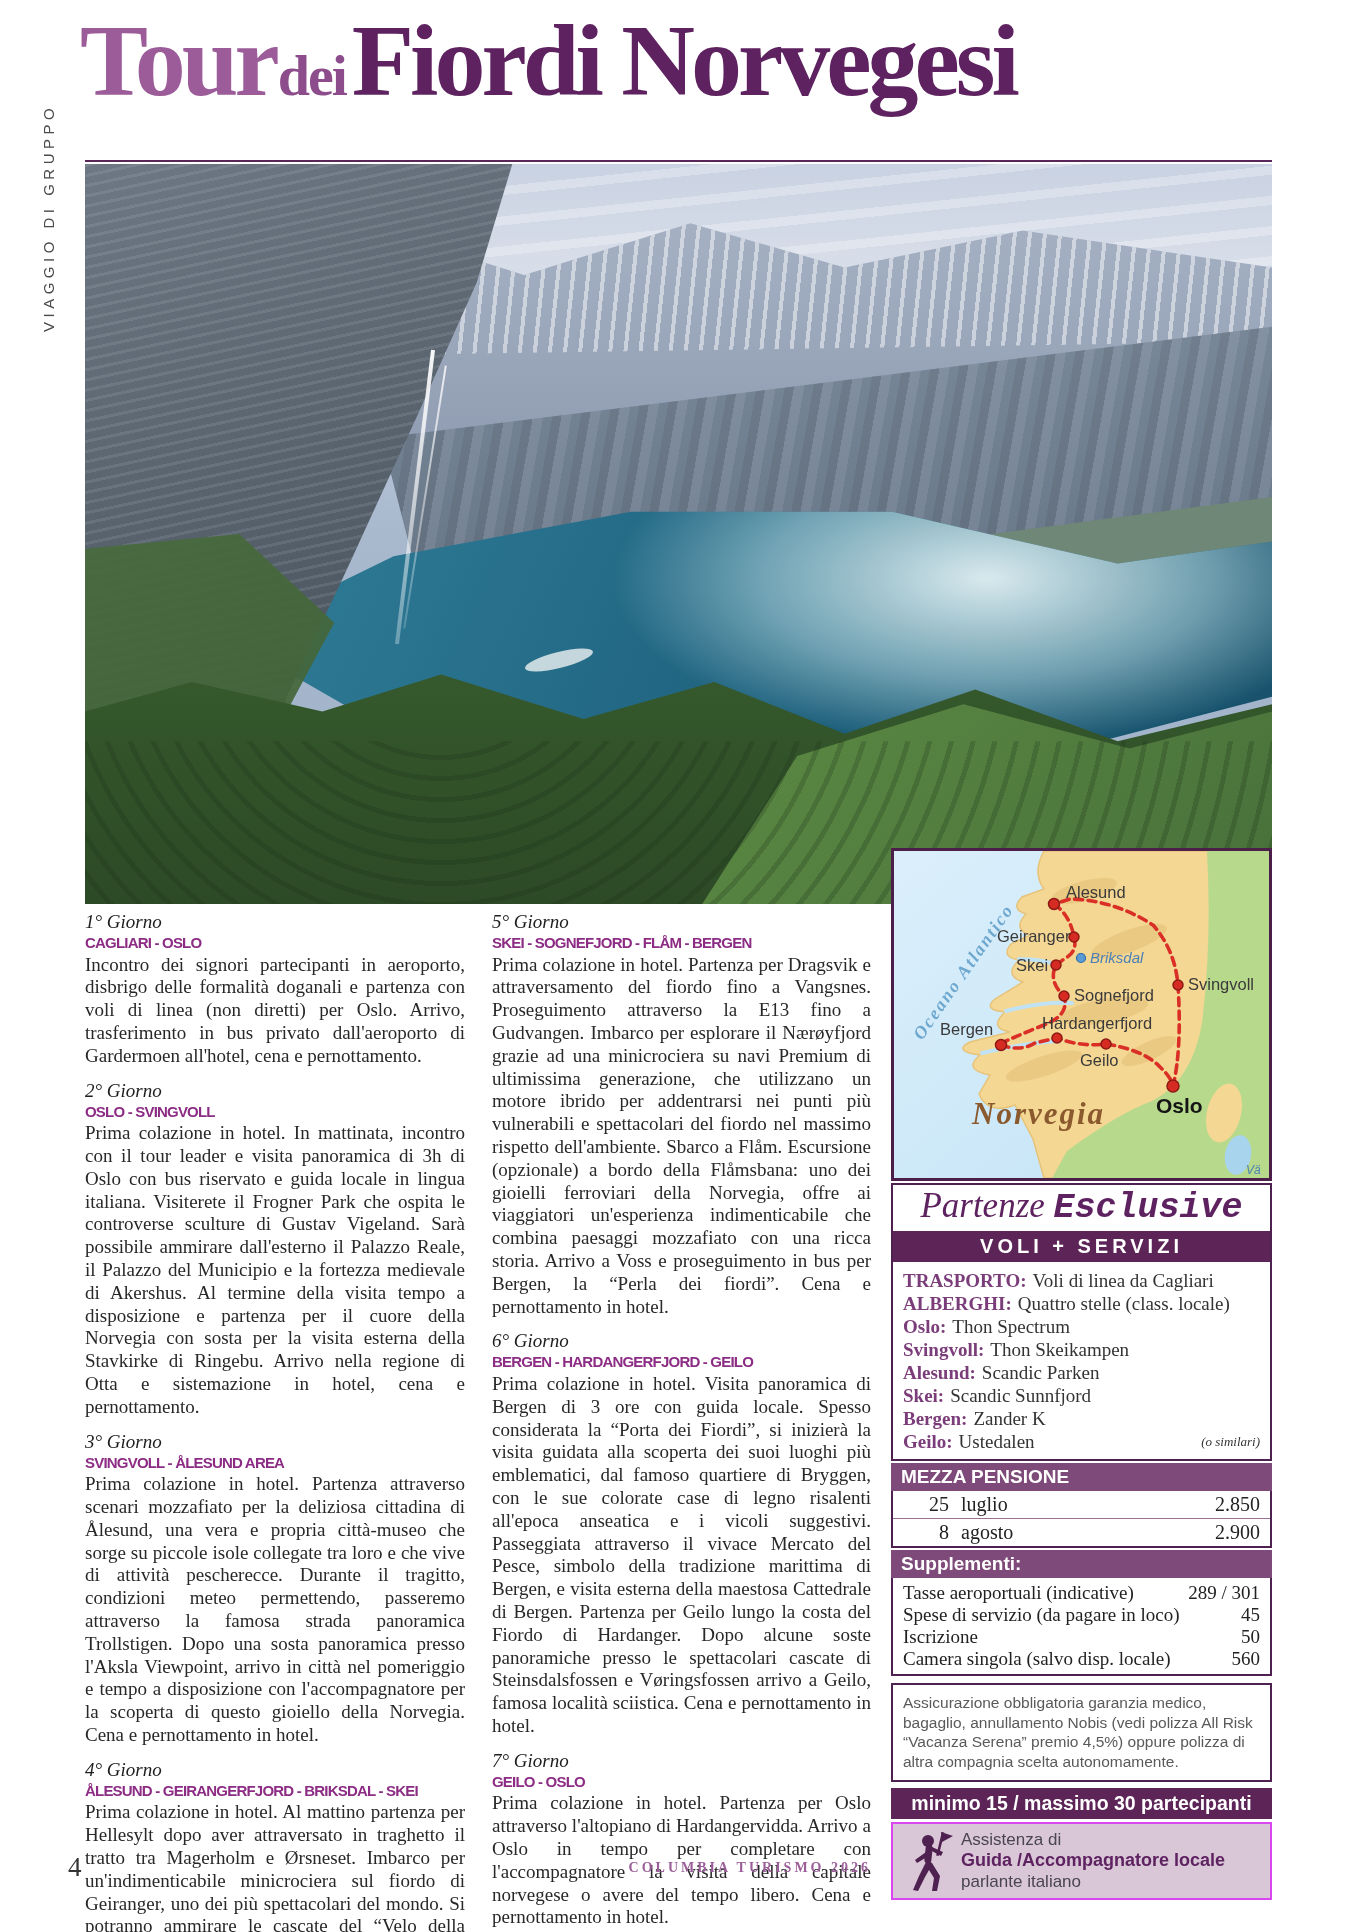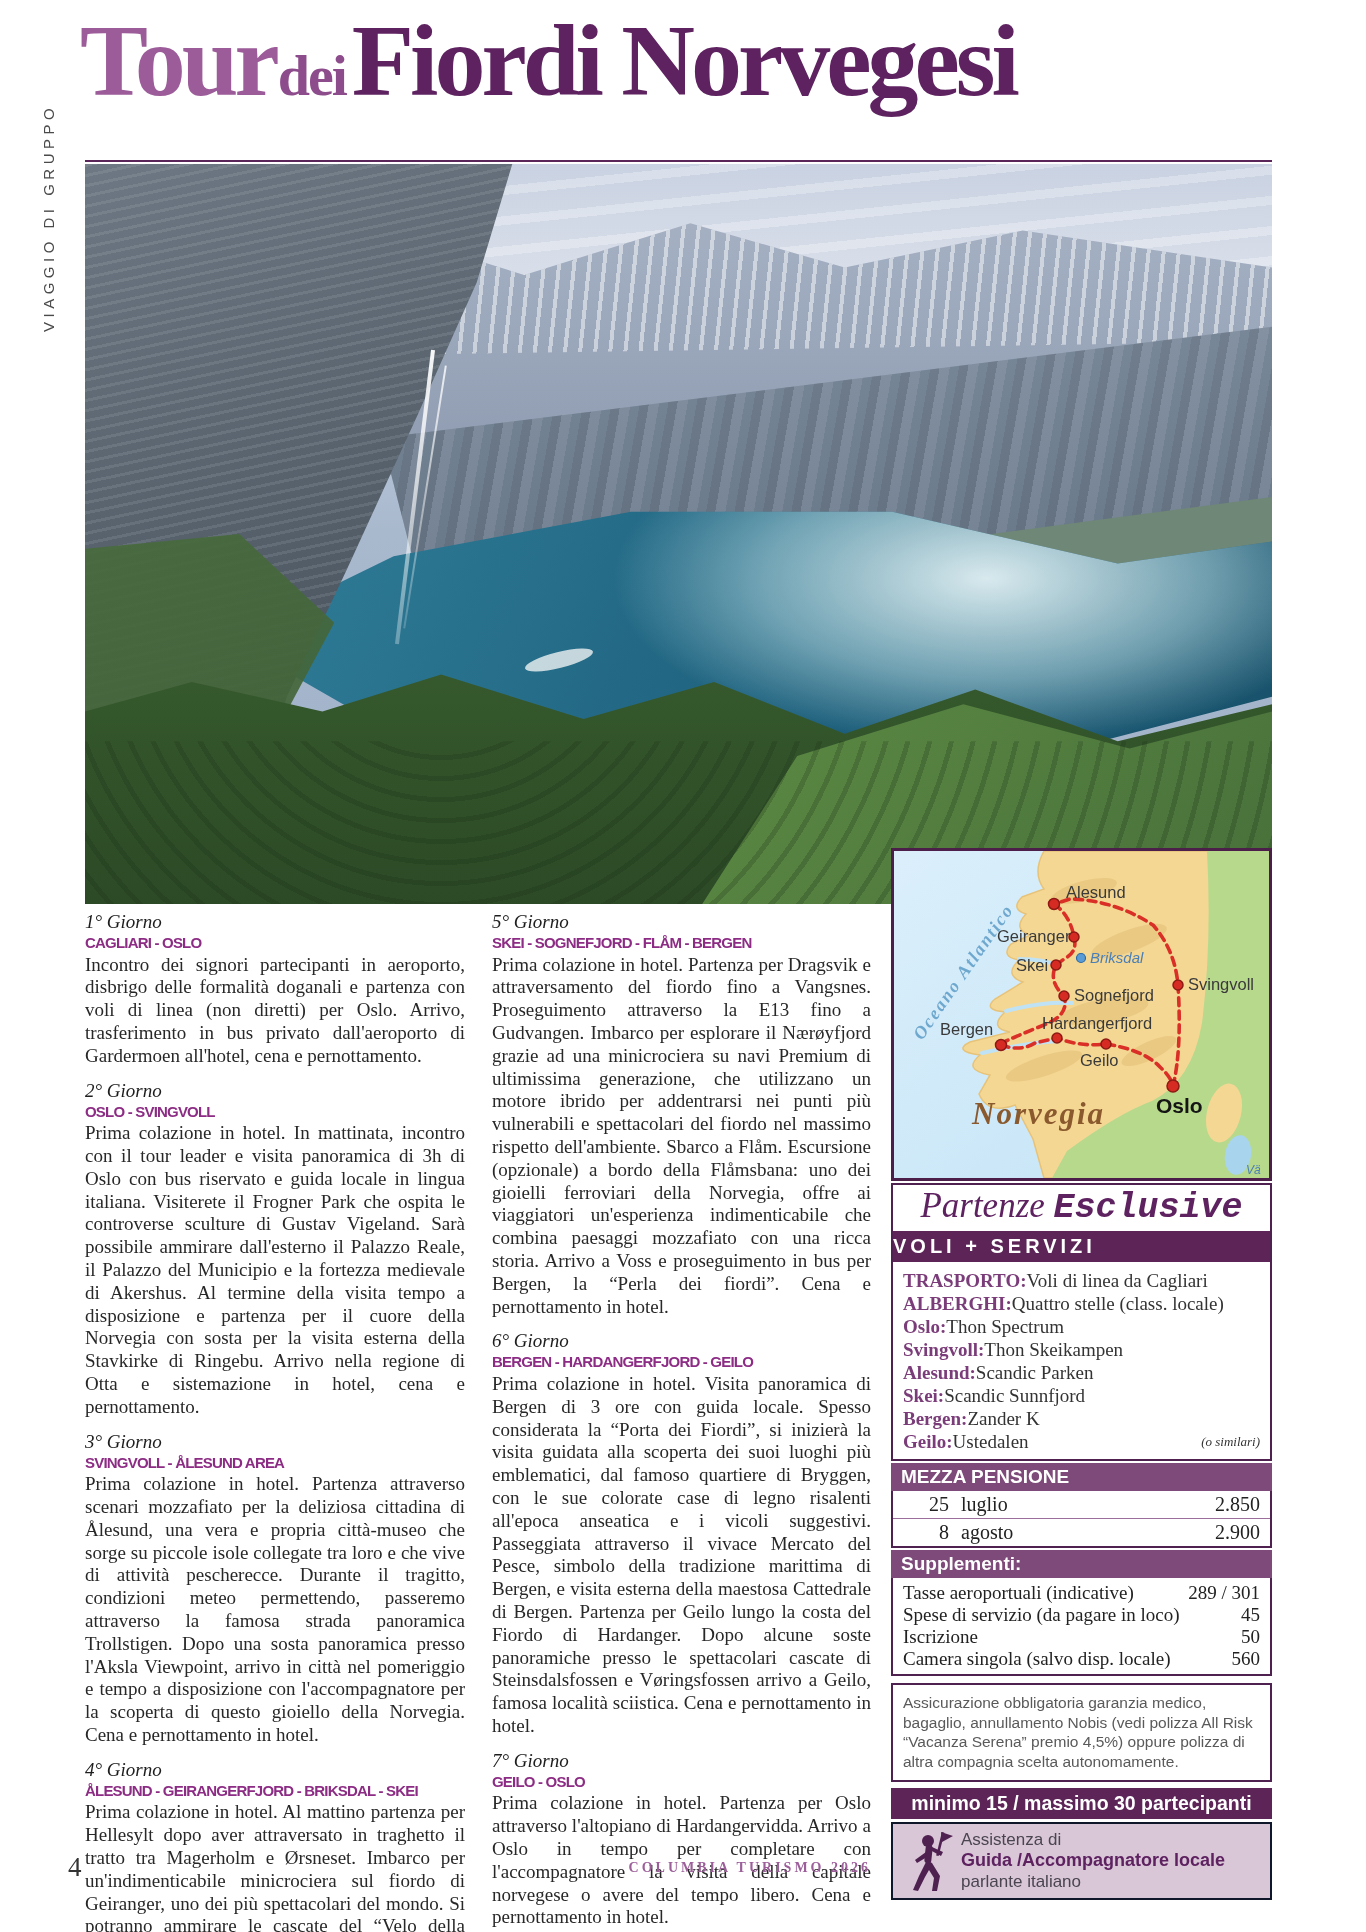--- a/index.html
+++ b/index.html
@@ -69,43 +69,43 @@
   .m-ocean{font-family:"Liberation Serif",serif;font-style:italic;font-weight:bold;font-size:18px;fill:#6fa8cf;letter-spacing:2px;}
   .m-va{font-family:"Liberation Sans",sans-serif;font-style:italic;font-size:12px;fill:#4a7fb5;}
 
   
   .sidebar{position:absolute;left:891px;top:1183px;width:381px;box-sizing:border-box;
      font-family:"Liberation Serif",serif;}
   .sb-box{border:2px solid #4f2150;box-sizing:border-box;background:#fff;}
   .dep-head{text-align:center;font-size:35px;font-style:italic;color:#5e2260;padding:3px 0 4px;line-height:1.05;}
   .dep-head .bold{font-weight:bold;font-family:Liberation Mono, monospace;}
   .banner-dark{background:#5c2457;color:#fff;font-family:"Liberation Sans",sans-serif;
-     font-weight:bold;font-size:20px;letter-spacing:4px;padding:4px 0;}
+     font-weight:bold;text-align:center;font-size:20px;letter-spacing:4px;padding:4px 0;}
   .info-list{padding:7px 10px 6px;font-size:19px;line-height:23px;color:#333;}
   .info-line{display:flex;}
-  .info-label{font-weight:bold;color:#7b3d79;}
+  .info-label{font-weight:bold;color:#7b3d79;margin-right:6px;}
   .info-note{margin-left:auto;font-style:italic;font-size:13px;color:#333;}
   .banner-plum{background:#7d4a79;color:#fff;font-family:"Liberation Sans",sans-serif;
      font-weight:bold;font-size:19px;padding:3px 0 3px 10px;margin-top:2px;box-sizing:border-box;}
   .price-table{border:2px solid #4f2150;border-top:none;box-sizing:border-box;background:#fff;}
   .price-row{display:flex;align-items:baseline;font-size:20px;color:#222;padding:2px 10px 2px 0;}
   .price-row + .price-row{border-top:1px solid #9b6f99;}
   .price-day{width:56px;text-align:right;}
   .price-month{margin-left:12px;}
   .price-val{margin-left:auto;}
   .suppl-table{border:2px solid #4f2150;border-top:none;box-sizing:border-box;background:#fff;
      padding:4px 0;margin-top:0;}
   .suppl-row{display:flex;font-size:19px;line-height:22px;color:#222;padding:0 10px;}
   .suppl-val{margin-left:auto;}
   .insurance{border:2px solid #4f2150;box-sizing:border-box;background:#fff;margin-top:7px;
      font-family:"Liberation Sans",sans-serif;font-size:15.5px;line-height:1.28;color:#5a5a5a;
      padding:8px 10px;}
   .banner-min{background:#5c2457;color:#fff;font-family:"Liberation Sans",sans-serif;font-weight:bold;
      text-align:center;font-size:19.5px;padding:4px 0;margin-top:6px;}
-  .guide-box{border:2px solid #0f172a;box-sizing:border-box;background:#d9c7d8;margin-top:3px;
+  .guide-box{border:2px solid #d946ef;box-sizing:border-box;background:#d9c7d8;margin-top:3px;
      display:flex;align-items:center;padding:6px 8px;}
   .guide-icon{flex:0 0 52px;height:62px;}
   .guide-text{font-family:"Liberation Sans",sans-serif;font-size:17px;color:#4a4550;line-height:1.2;margin-left:8px;}
   .guide-text .g-bold{font-weight:bold;color:#5e2260;font-size:18px;}
 
   
   .col{position:absolute;top:912px;}
   .col1{left:85px;width:380px;}
   .col2{left:492px;width:379px;}
   .day{margin-bottom:13px;}

